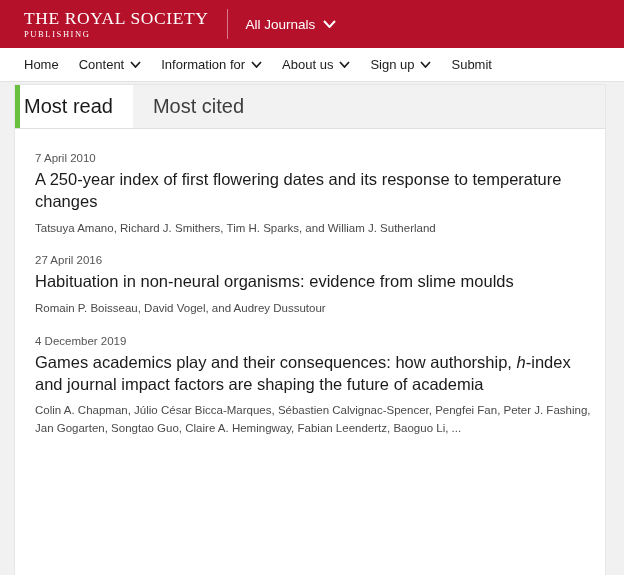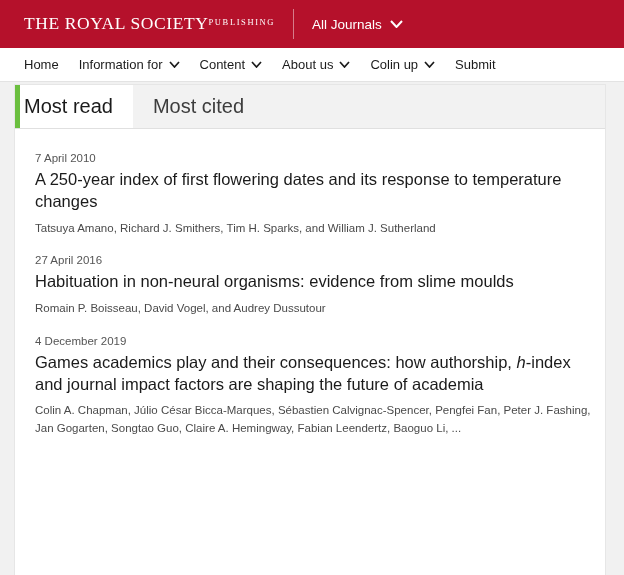--- a/index.html
+++ b/index.html
@@ -20,20 +20,21 @@
   .masthead {
     background: #b5112b;
     height: 48px;
     display: flex;
     align-items: center;
     padding: 0 0 0 24px;
     position: relative;
   }
   .brand {
     display: flex;
+    flex-direction: column;
     justify-content: center;
     line-height: 1;
     padding-right: 18px;
   }
   .brand-line1 {
     color: #ffffff;
     font-size: 17.5px;
     letter-spacing: 0.6px;
     font-family: "Liberation Serif", serif;
     font-weight: normal;
@@ -170,45 +171,45 @@
           </svg>
       </span>
     </div>
   </div>
 
   <div class="navbar">
     <div class="nav-item">
       <span>Home</span>
     </div>
     <div class="nav-item">
+      <span>Content</span>
+      <span class="caret">
+        <svg width="11" height="7" viewBox="0 0 11 7">
+            <path d="M1 1 L5.5 6 L10 1" stroke="#1b1b1b" stroke-width="1.7" fill="none"></path>
+          </svg>
+      </span>
+    </div>
+    <div class="nav-item">
       <span>Information for</span>
       <span class="caret">
         <svg width="11" height="7" viewBox="0 0 11 7">
             <path d="M1 1 L5.5 6 L10 1" stroke="#1b1b1b" stroke-width="1.7" fill="none"></path>
           </svg>
       </span>
     </div>
     <div class="nav-item">
-      <span>Content</span>
-      <span class="caret">
-        <svg width="11" height="7" viewBox="0 0 11 7">
-            <path d="M1 1 L5.5 6 L10 1" stroke="#1b1b1b" stroke-width="1.7" fill="none"></path>
-          </svg>
-      </span>
-    </div>
-    <div class="nav-item">
       <span>About us</span>
       <span class="caret">
         <svg width="11" height="7" viewBox="0 0 11 7">
             <path d="M1 1 L5.5 6 L10 1" stroke="#1b1b1b" stroke-width="1.7" fill="none"></path>
           </svg>
       </span>
     </div>
     <div class="nav-item">
-      <span>Colin up</span>
+      <span>Sign up</span>
       <span class="caret">
         <svg width="11" height="7" viewBox="0 0 11 7">
             <path d="M1 1 L5.5 6 L10 1" stroke="#1b1b1b" stroke-width="1.7" fill="none"></path>
           </svg>
       </span>
     </div>
     <div class="nav-item">
       <span>Submit</span>
     </div>
   </div>

